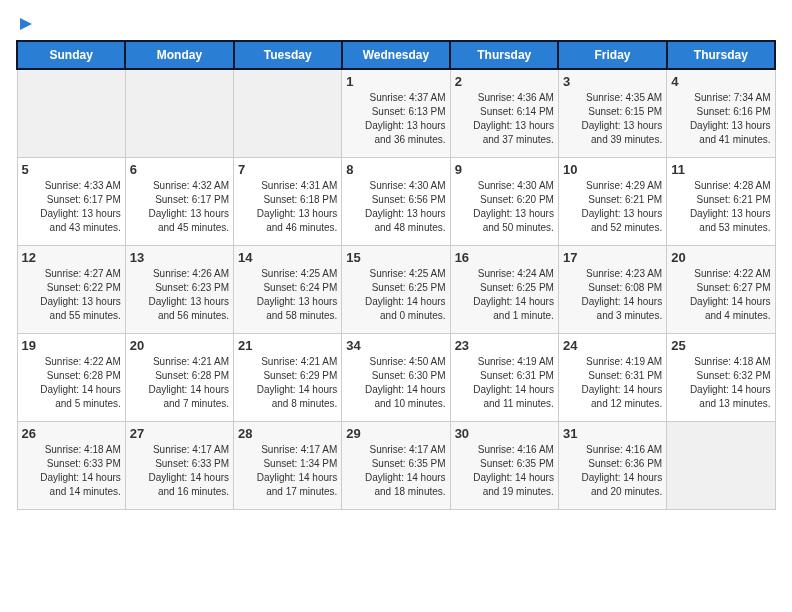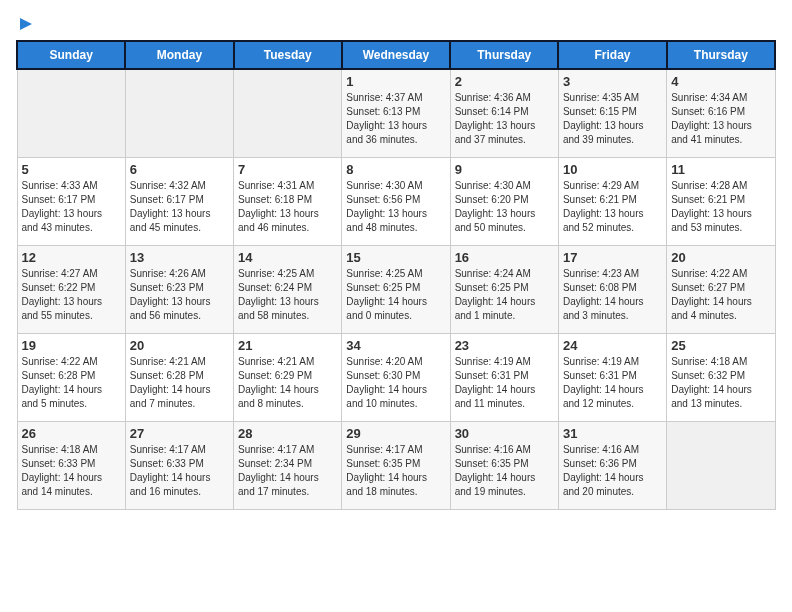--- a/index.html
+++ b/index.html
@@ -62,20 +62,21 @@
       font-size: 13px;
       font-weight: bold;
       color: #333;
       display: block;
       margin-bottom: 2px;
     }
     .day-info {
       font-size: 10px;
       color: #333;
       line-height: 1.4;
+      text-align: right;
     }
     .empty-cell {
       background: #f0f0f0 !important;
     }
     .logo-wrapper {
       display: flex;
       align-items: center;
     }
     .logo-general {
       font-size: 20px;
@@ -145,21 +146,21 @@
           <span class="day-num">3</span>
           <div class="day-info">
             <div>Sunrise: 4:35 AM</div>
             <div>Sunset: 6:15 PM</div>
             <div>Daylight: 13 hours and 39 minutes.</div>
           </div>
         </td>
         <td>
           <span class="day-num">4</span>
           <div class="day-info">
-            <div>Sunrise: 4:34 AM</div>
+            <div>Sunrise: 7:34 AM</div>
             <div>Sunset: 6:16 PM</div>
             <div>Daylight: 13 hours and 41 minutes.</div>
           </div>
         </td>
       </tr>
       <tr>
         <td>
           <span class="day-num">5</span>
           <div class="day-info">
             <div>Sunrise: 4:33 AM</div>
@@ -295,21 +296,21 @@
           <span class="day-num">21</span>
           <div class="day-info">
             <div>Sunrise: 4:21 AM</div>
             <div>Sunset: 6:29 PM</div>
             <div>Daylight: 14 hours and 8 minutes.</div>
           </div>
         </td>
         <td>
           <span class="day-num">34</span>
           <div class="day-info">
-            <div>Sunrise: 4:20 AM</div>
+            <div>Sunrise: 4:50 AM</div>
             <div>Sunset: 6:30 PM</div>
             <div>Daylight: 14 hours and 10 minutes.</div>
           </div>
         </td>
         <td>
           <span class="day-num">23</span>
           <div class="day-info">
             <div>Sunrise: 4:19 AM</div>
             <div>Sunset: 6:31 PM</div>
             <div>Daylight: 14 hours and 11 minutes.</div>
@@ -346,21 +347,21 @@
           <div class="day-info">
             <div>Sunrise: 4:17 AM</div>
             <div>Sunset: 6:33 PM</div>
             <div>Daylight: 14 hours and 16 minutes.</div>
           </div>
         </td>
         <td>
           <span class="day-num">28</span>
           <div class="day-info">
             <div>Sunrise: 4:17 AM</div>
-            <div>Sunset: 2:34 PM</div>
+            <div>Sunset: 1:34 PM</div>
             <div>Daylight: 14 hours and 17 minutes.</div>
           </div>
         </td>
         <td>
           <span class="day-num">29</span>
           <div class="day-info">
             <div>Sunrise: 4:17 AM</div>
             <div>Sunset: 6:35 PM</div>
             <div>Daylight: 14 hours and 18 minutes.</div>
           </div>

